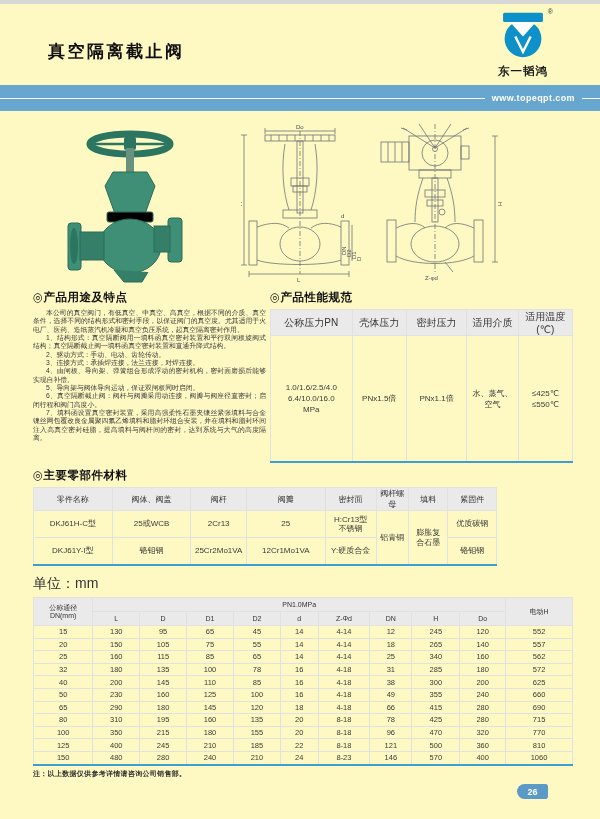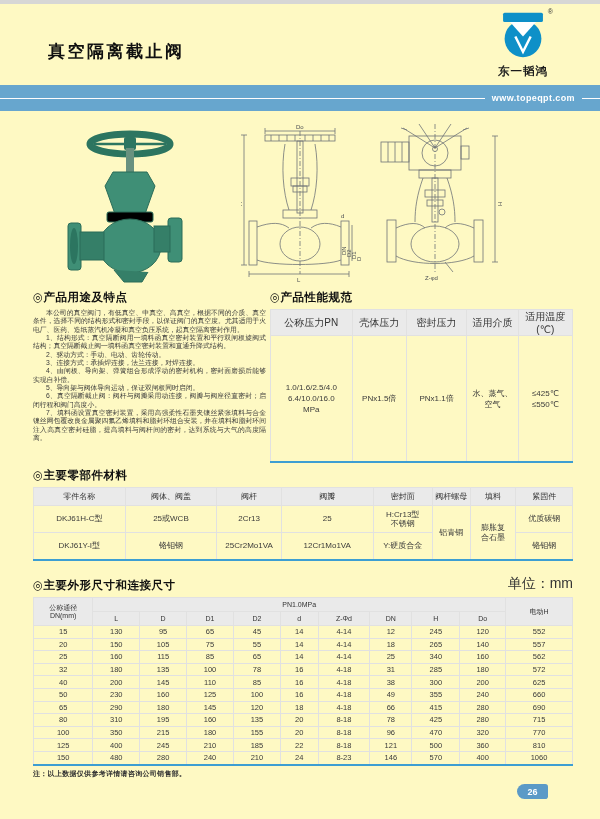--- a/index.html
+++ b/index.html
@@ -43,21 +43,21 @@
   thead th{background:#eaeaea;font-weight:normal;color:#333;}
   .blue-bottom{border-bottom:2px solid #3d9ed2;}
   .pre{white-space:pre-line;}
 
   
   .perf{position:absolute;left:270px;top:290px;width:303px;}
   .perf th{font-size:10px;height:19px;}
   .perf td{font-size:8px;height:125px;line-height:11px;}
 
   
-  .materials{position:absolute;left:33px;top:468px;width:540px;}
+  .materials{position:absolute;left:33px;top:468px;width:464px;}
   .materials th{font-size:8px;height:17px;}
   .materials td{font-size:8px;height:26px;line-height:9.5px;}
 
   
   .dims{position:absolute;left:33px;top:575px;width:540px;}
   .dims-head{display:flex;justify-content:space-between;align-items:flex-end;}
   .unit{font-size:14px;color:#333;margin-bottom:4px;}
   .dims th{font-size:7px;height:13px;line-height:8px;}
   .dims td{font-size:7.5px;height:11.6px;}
   .note{margin-top:3px;font-size:7px;font-weight:bold;color:#333;letter-spacing:.3px;}
@@ -285,21 +285,20 @@
           <td>12Cr1Mo1VA</td>
           <td>Y:硬质合金</td>
           <td>铬钼钢</td>
         </tr>
       </tbody>
     </table>
   </div>
 
   <div class="dims">
     <div class="dims-head">
-      <h3 class="sec-title">◎主要外形尺寸和连接尺寸</h3>
       <span class="unit">单位：mm</span>
     </div>
     <table class="blue-bottom">
       <colgroup>
         <col style="width:11%">
           <col style="width:8.7%">
           <col style="width:8.7%">
           <col style="width:8.7%">
           <col style="width:8.7%">
         <col style="width:7%">

